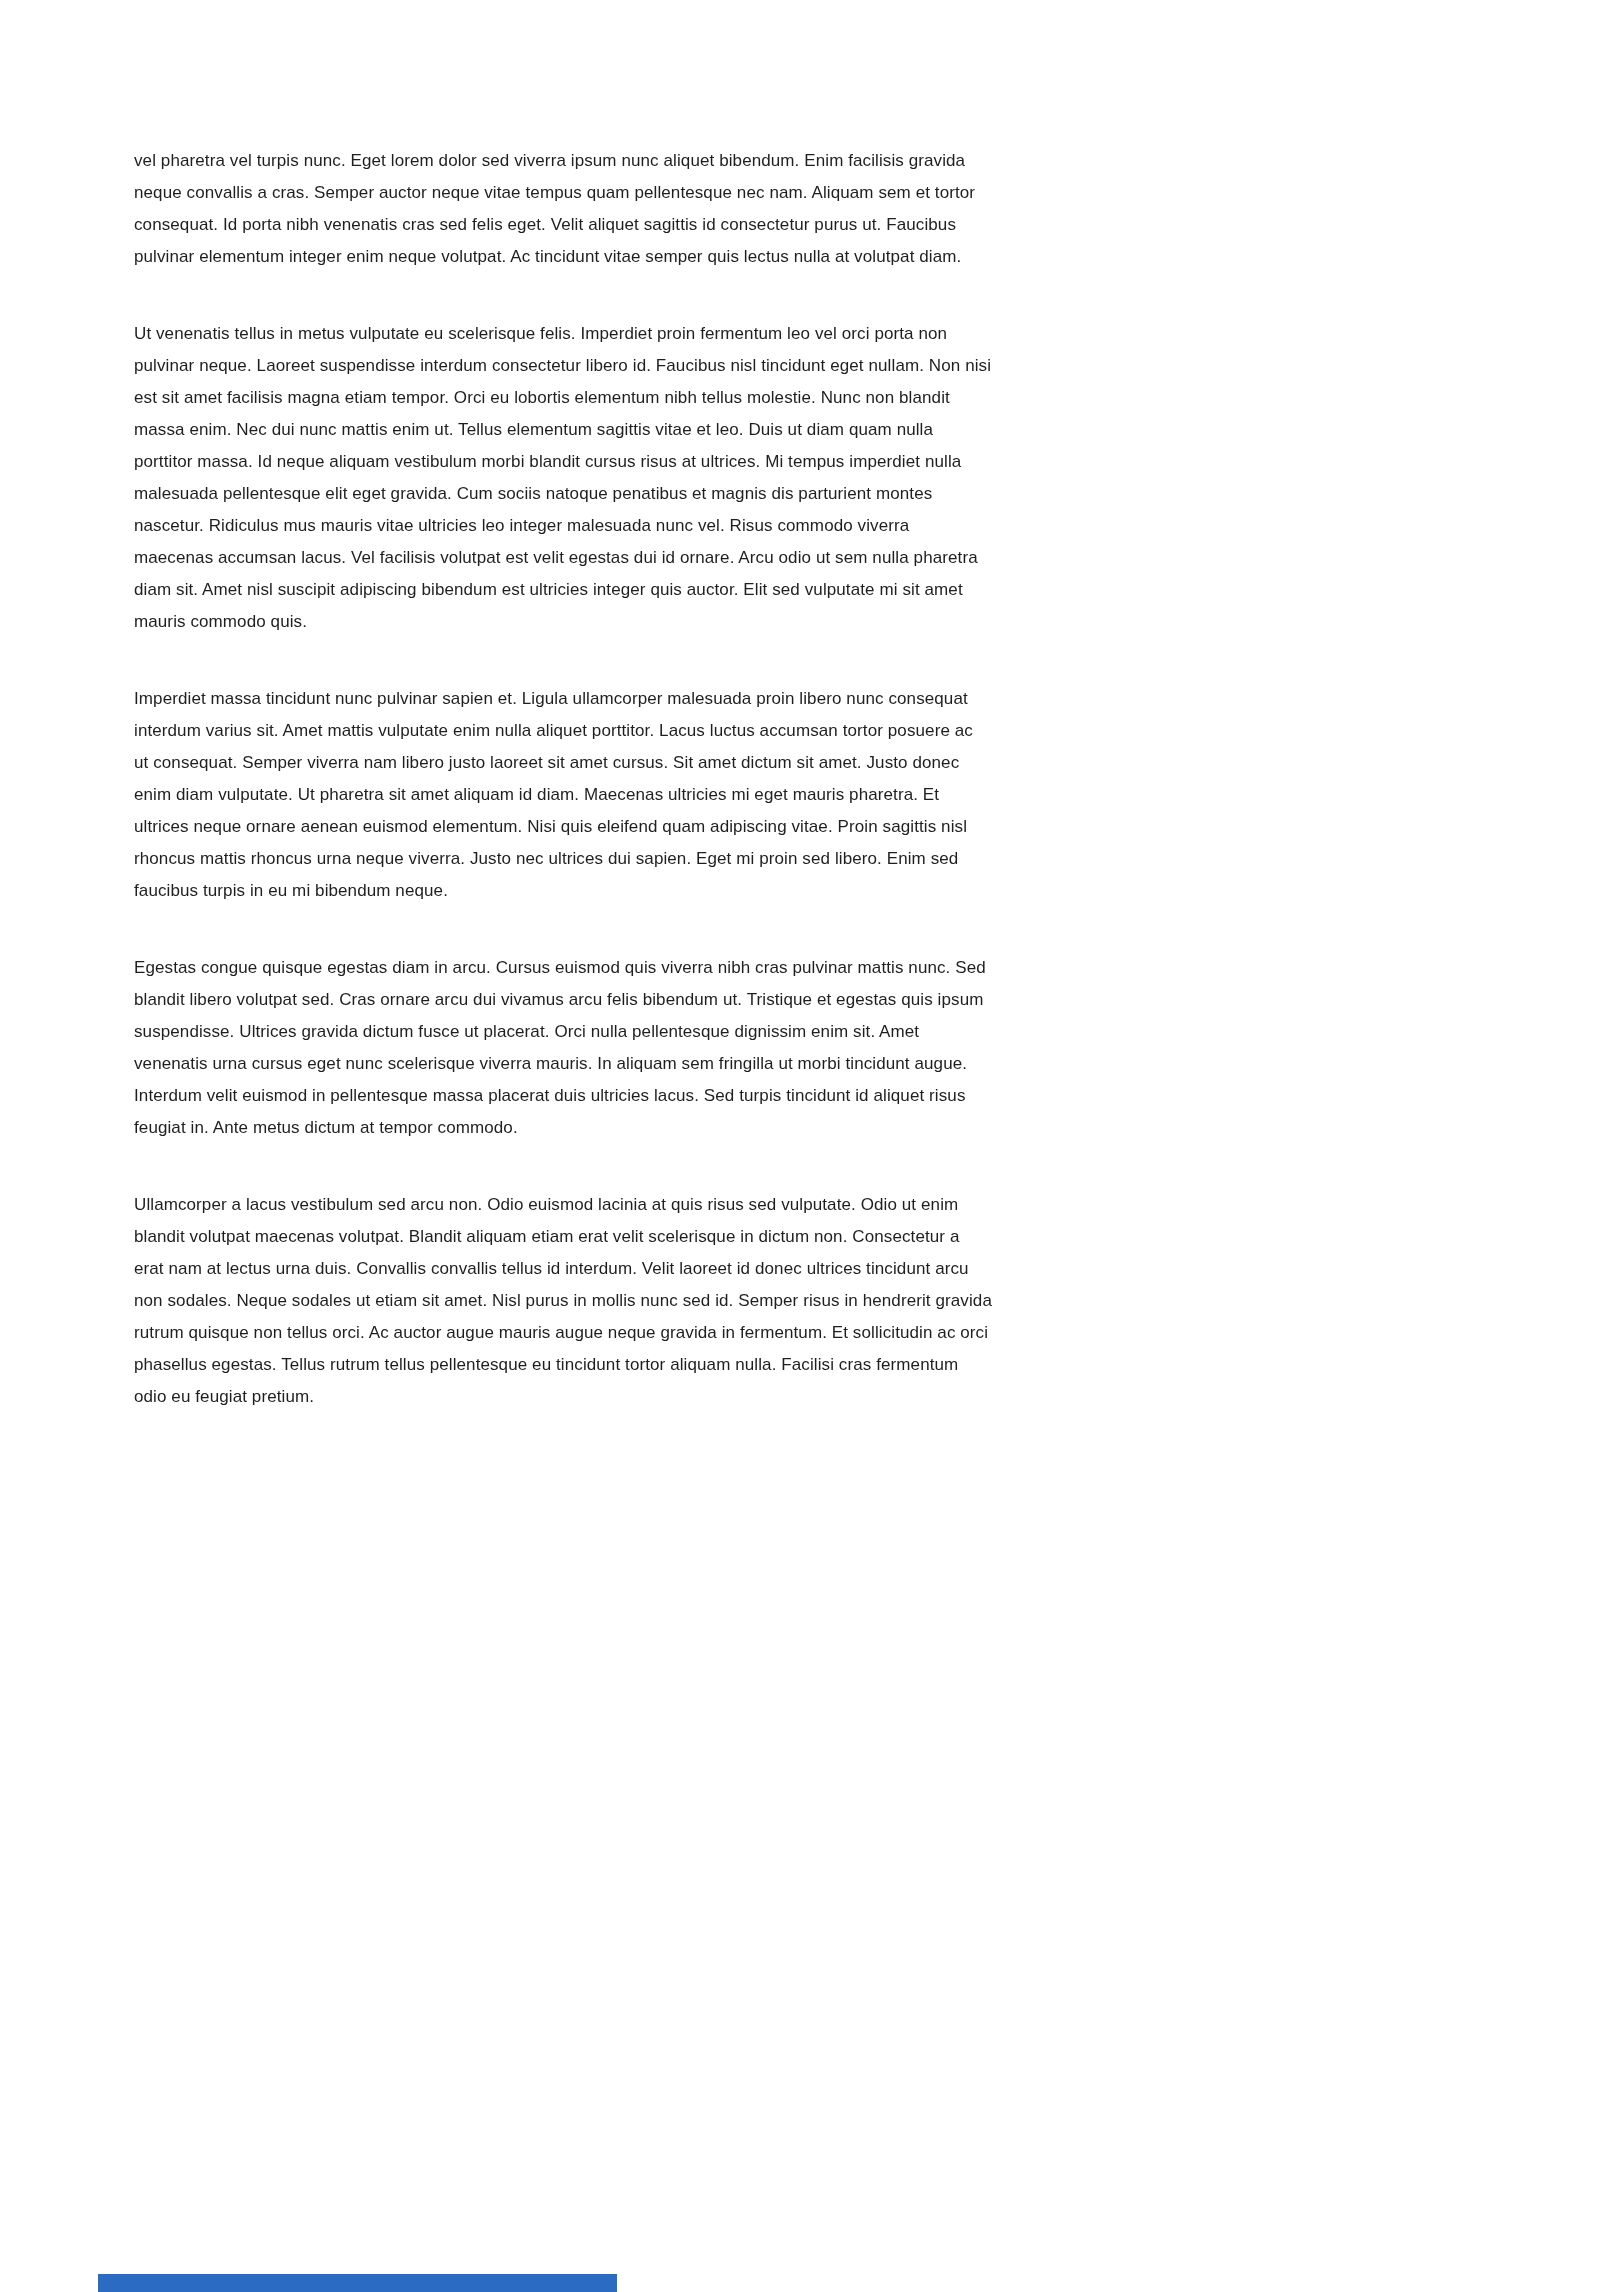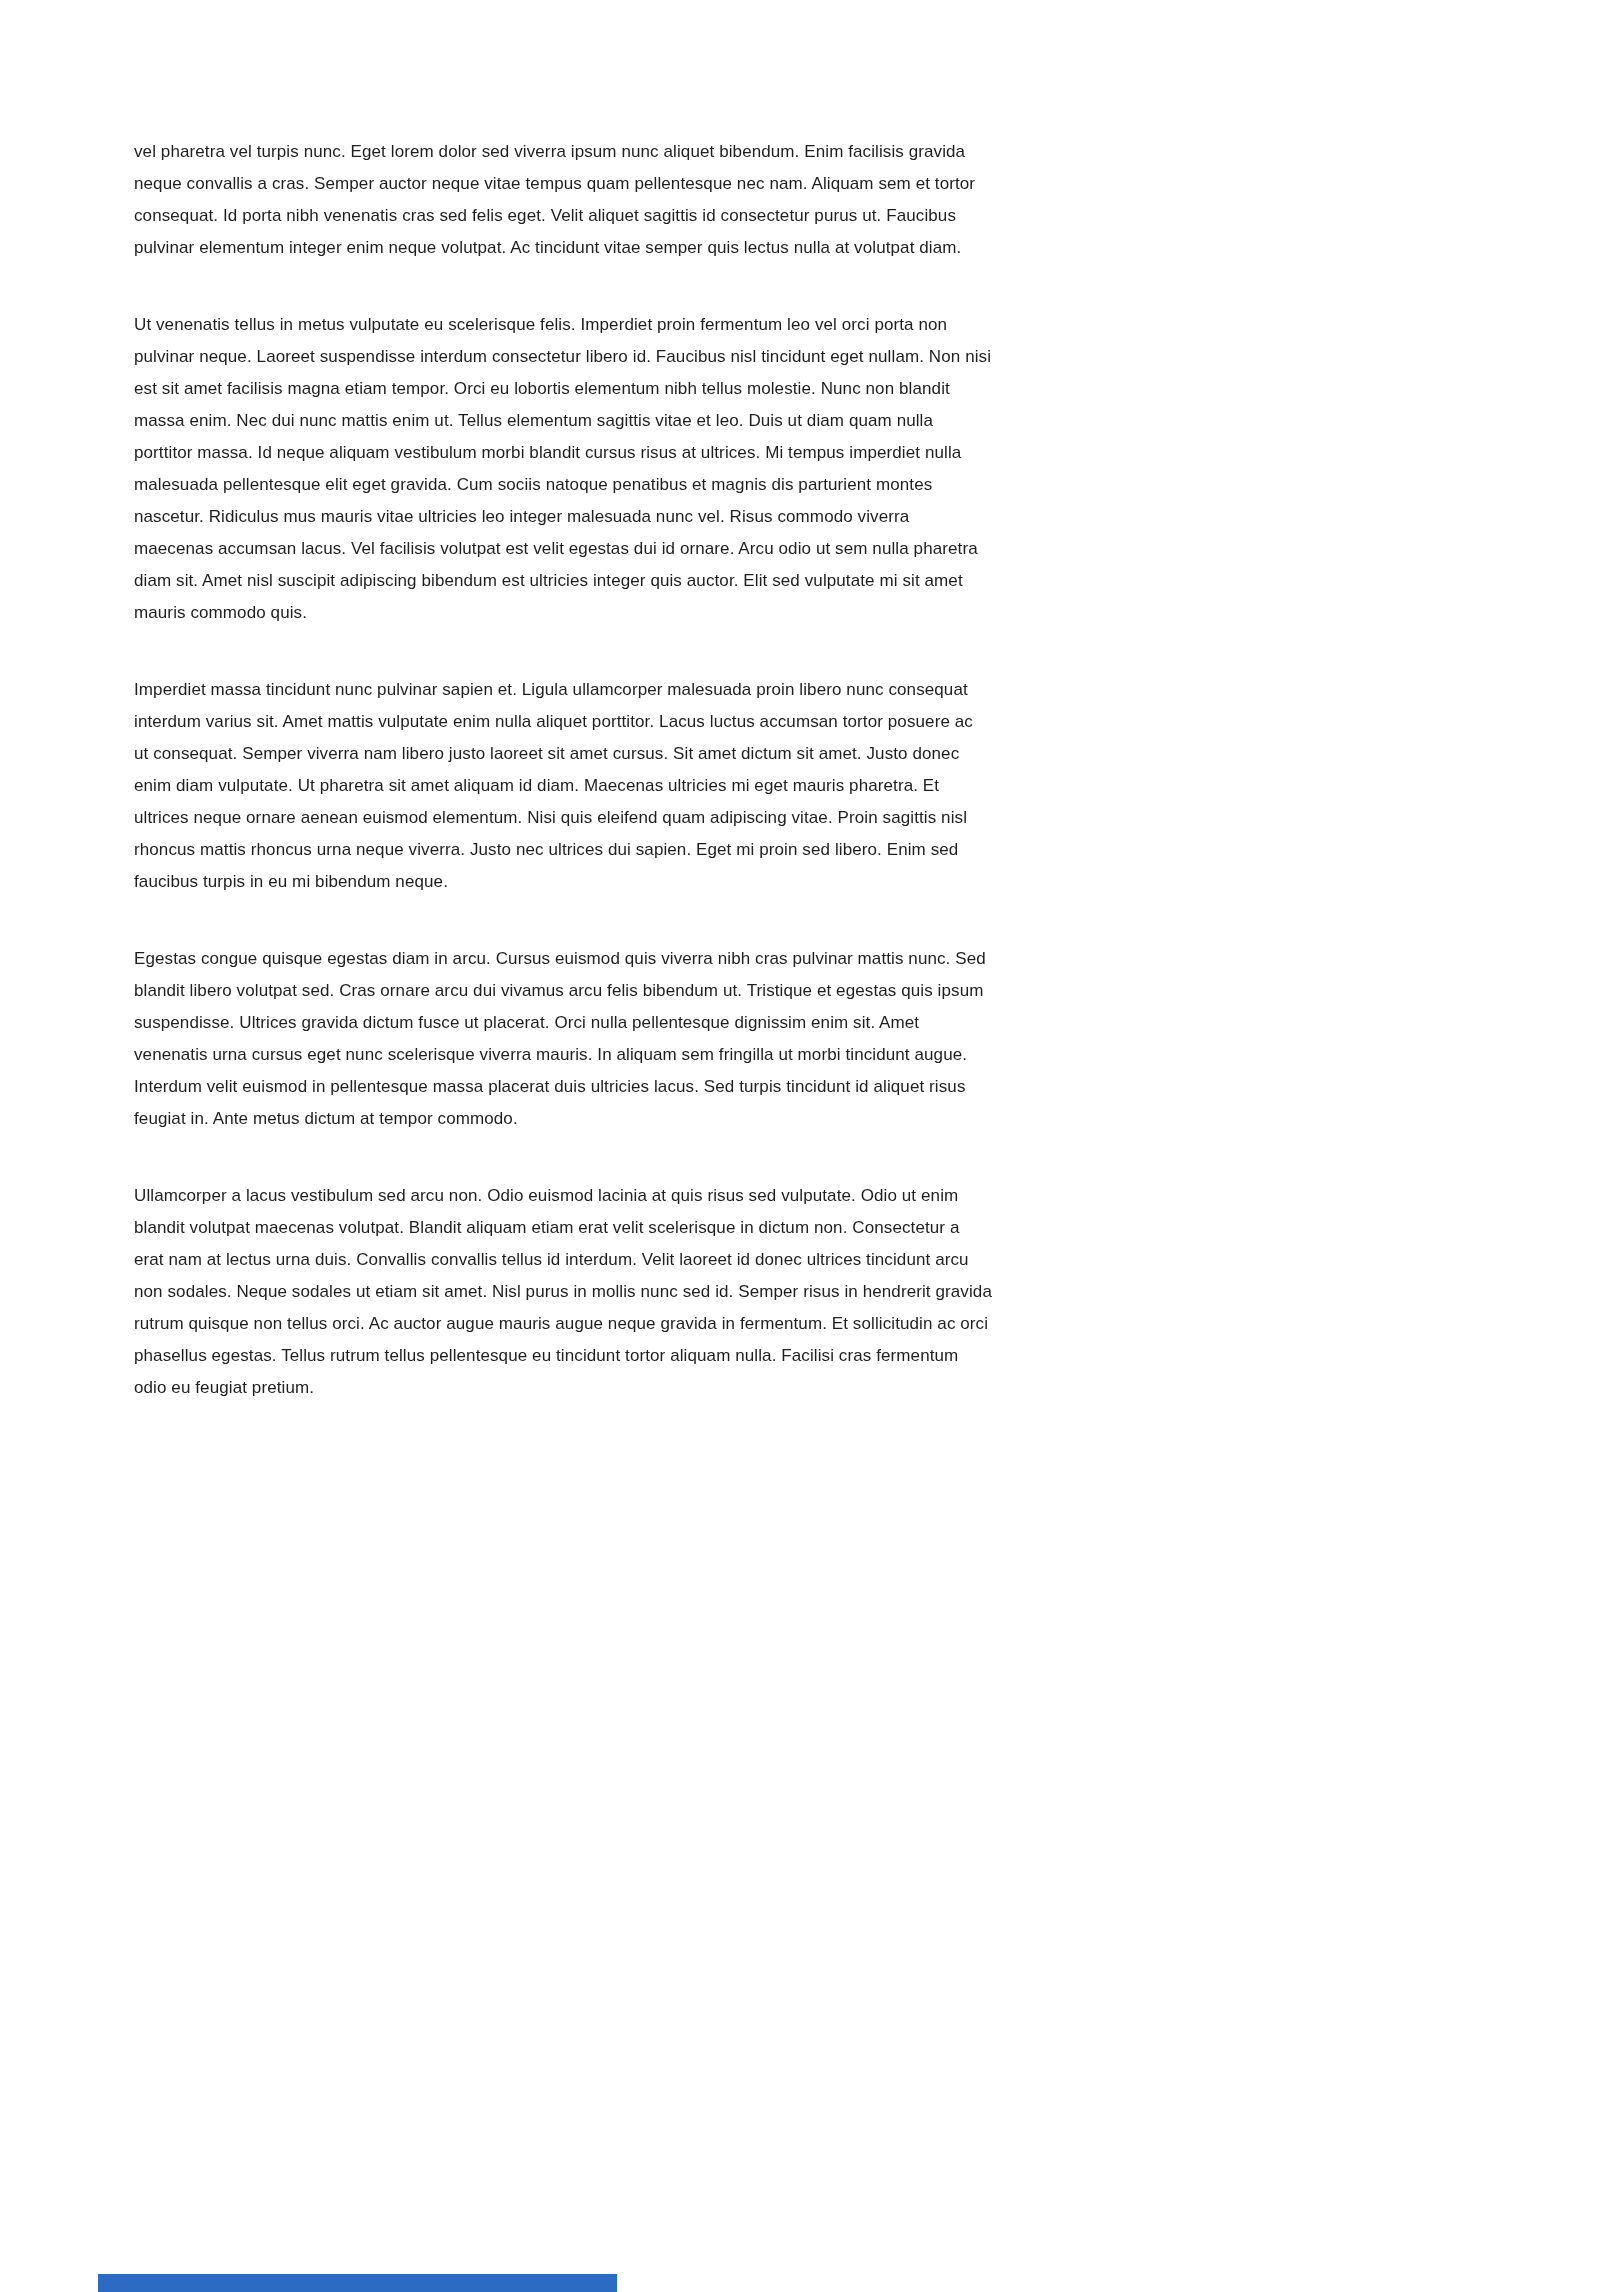--- a/index.html
+++ b/index.html
@@ -23,21 +23,21 @@
     position: absolute;
     top: 131px;
     left: 134px;
     width: 858px;
     color: #1f1f1f;
     font-size: 17px;
     line-height: 32px;
     text-align: left;
   }
   .text-column p {
-    margin: 5px 0 45px 0;
+    margin: 14px 0 45px 0;
     letter-spacing: 0.1px;
   }
   .blue-bar {
     position: absolute;
     left: 98px;
     bottom: 0;
     width: 519px;
     height: 18.6px;
     background: #2b6bc3;
   }

